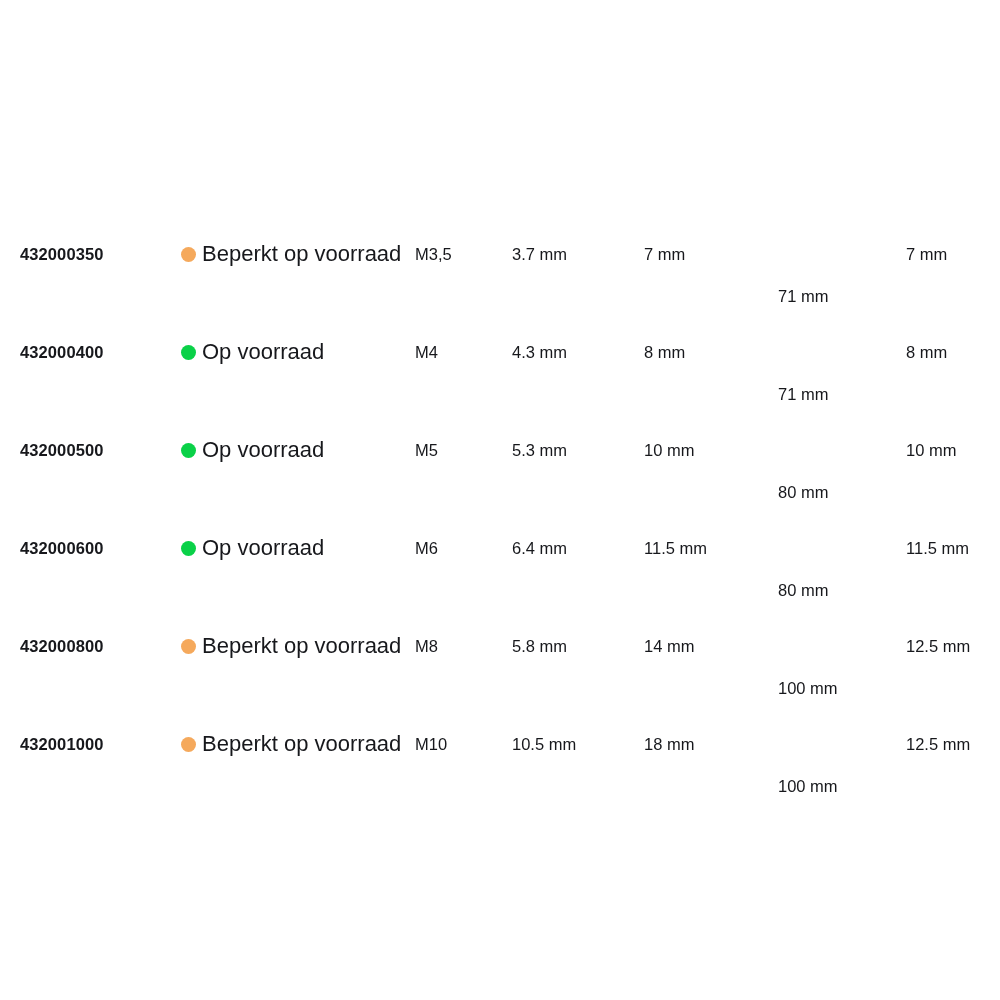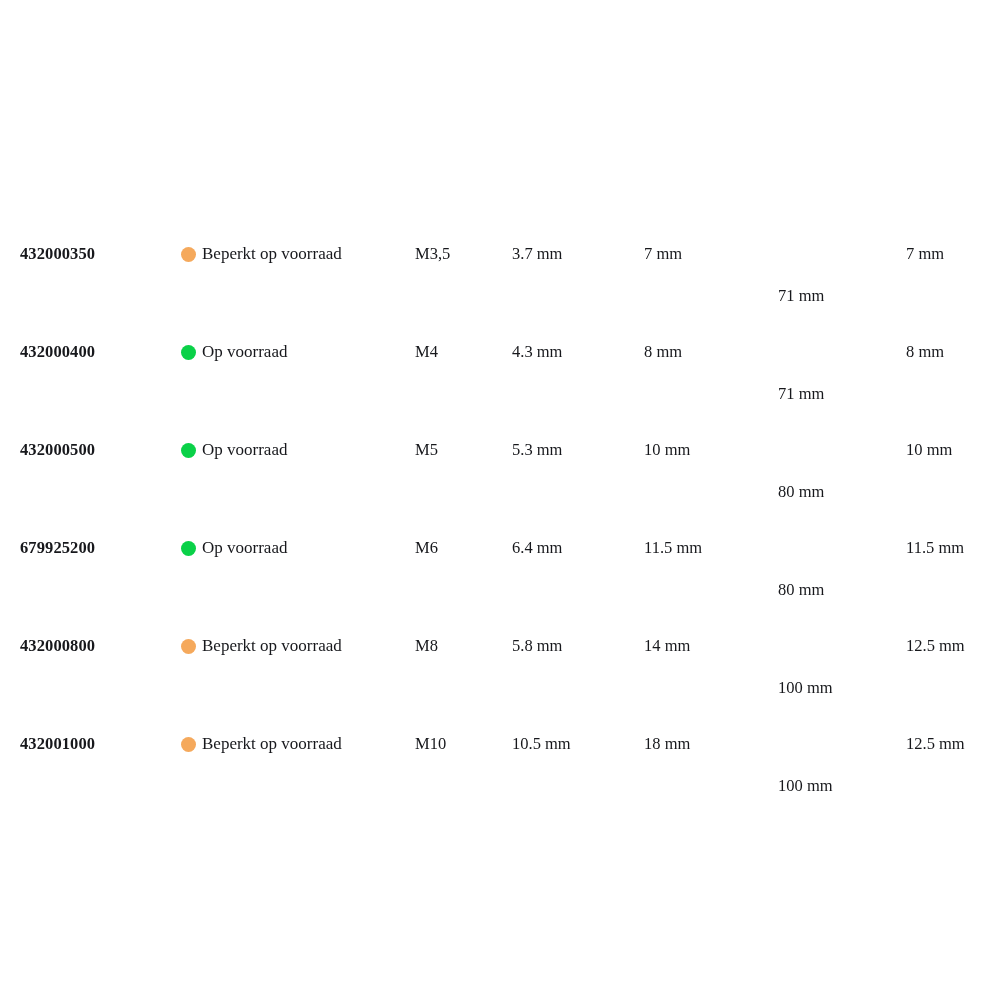--- a/index.html
+++ b/index.html
@@ -41,21 +41,20 @@
 
   
   .cell {
     position: absolute;
     top: 22px;
     line-height: 24px;
     white-space: nowrap;
     color: #17181c;
     font-size: 16.5px;
     font-weight: 400;
-    font-family: Liberation Serif, serif;
   }
 
   .cell-sku {
     left: 20px;
     font-weight: 700;
     font-size: 16.5px;
     letter-spacing: 0.1px;
     color: #17181c;
   }
 
@@ -69,21 +68,21 @@
 
   .status-dot {
     width: 15px;
     height: 15px;
     border-radius: 50%;
     flex: 0 0 15px;
     display: block;
   }
 
   .status-label {
-    font-size: 17px;
+    font-size: 22px;
     color: #17181c;
     line-height: 24px;
   }
 
   .cell-thread   { left: 415px; }
   .cell-dim-a    { left: 512px; }
   .cell-dim-b    { left: 644px; }
   .cell-dim-c    { left: 778px; margin-top: 42px; }
   .cell-dim-d    { left: 906px; }
 </style>
@@ -122,21 +121,21 @@
           <span class="status-dot" style="background: rgb(10, 209, 72);"></span>
           <span class="status-label">Op voorraad</span>
         </div>
         <div class="cell cell-thread">M5</div>
         <div class="cell cell-dim-a">5.3 mm</div>
         <div class="cell cell-dim-b">10 mm</div>
         <div class="cell cell-dim-c">80 mm</div>
         <div class="cell cell-dim-d">10 mm</div>
       </div>
       <div class="row">
-        <div class="cell cell-sku">679925200</div>
+        <div class="cell cell-sku">432000600</div>
         <div class="cell cell-stock">
           <span class="status-dot" style="background: rgb(10, 209, 72);"></span>
           <span class="status-label">Op voorraad</span>
         </div>
         <div class="cell cell-thread">M6</div>
         <div class="cell cell-dim-a">6.4 mm</div>
         <div class="cell cell-dim-b">11.5 mm</div>
         <div class="cell cell-dim-c">80 mm</div>
         <div class="cell cell-dim-d">11.5 mm</div>
       </div>

